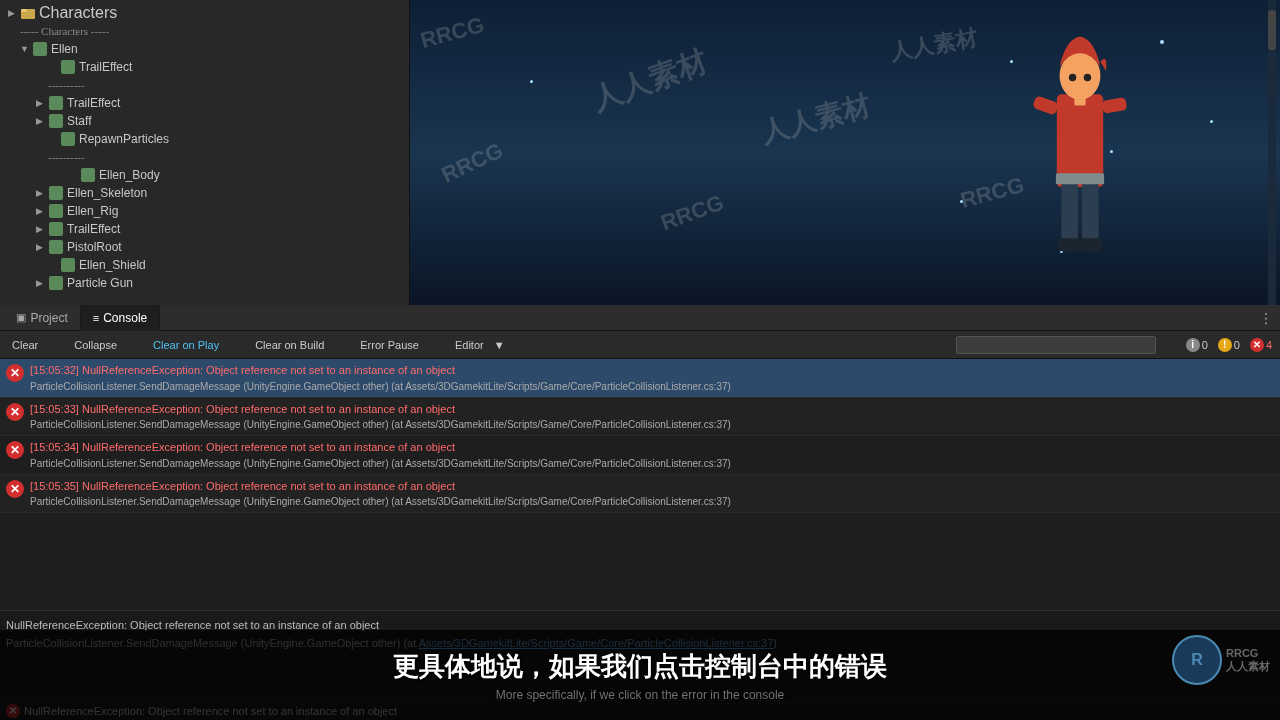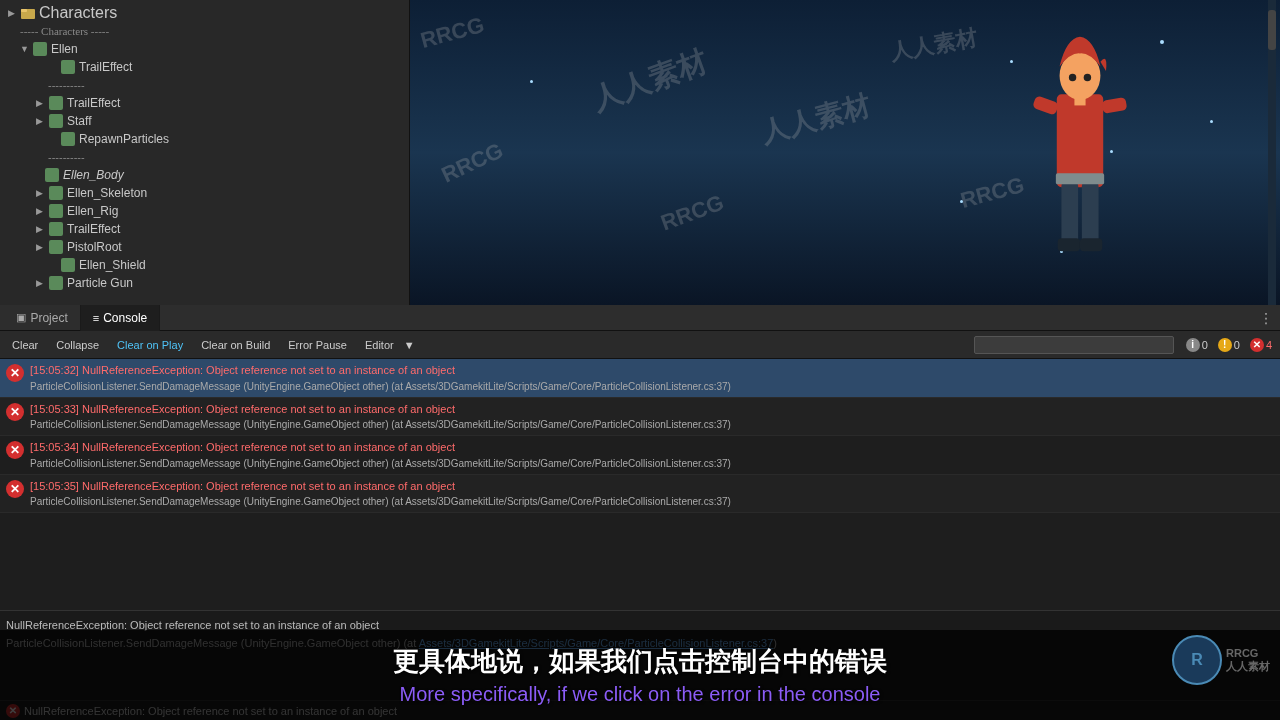--- a/index.html
+++ b/index.html
@@ -158,21 +158,21 @@
     }
 
     
     .console-toolbar {
       display: flex;
       align-items: center;
       background: #2a2a2a;
       height: 28px;
       border-bottom: 1px solid #111;
       padding: 0 4px;
-      gap: 2px;
+      gap: 20px;
     }
 
     .toolbar-btn {
       height: 22px;
       padding: 0 8px;
       background: transparent;
       border: none;
       color: #ccc;
       font-size: 11px;
       cursor: pointer;
@@ -316,22 +316,22 @@
     }
 
     .subtitle-cn {
       font-size: 26px;
       color: #fff;
       font-weight: bold;
       text-shadow: 1px 1px 3px #000;
     }
 
     .subtitle-en {
-      font-size: 20px;
-      color: #8b5cf6;
+      font-size: 12px;
+      color: #737373;
       text-shadow: 1px 1px 3px #000;
     }
 
     
     .bottom-error-bar {
       height: 20px;
       background: #1e1e1e;
       border-top: 1px solid #333;
       display: flex;
       align-items: center;
@@ -436,21 +436,21 @@
       <div class="hierarchy-item" style="padding-left:48px;">
         <span class="arrow"></span>
         <span class="icon">
             <span class="obj-icon" style="background:#5a8a5a;"></span>
           </span>
         <span>RepawnParticles</span>
       </div>
       <div class="hierarchy-item" style="padding-left:48px;">
         <span class="separator-line">----------</span>
       </div>
-      <div class="hierarchy-item" style="padding-left:32px;font-style:italic;">
+      <div class="hierarchy-item" style="padding-left:68px;">
         <span class="arrow"></span>
         <span class="icon">
             <span class="obj-icon" style="background:#5a8a5a;"></span>
           </span>
         <span>Ellen_Body</span>
       </div>
       <div class="hierarchy-item" style="padding-left:36px;">
         <span class="arrow">▶</span>
         <span class="icon">
             <span class="obj-icon" style="background:#5a8a5a;"></span>

